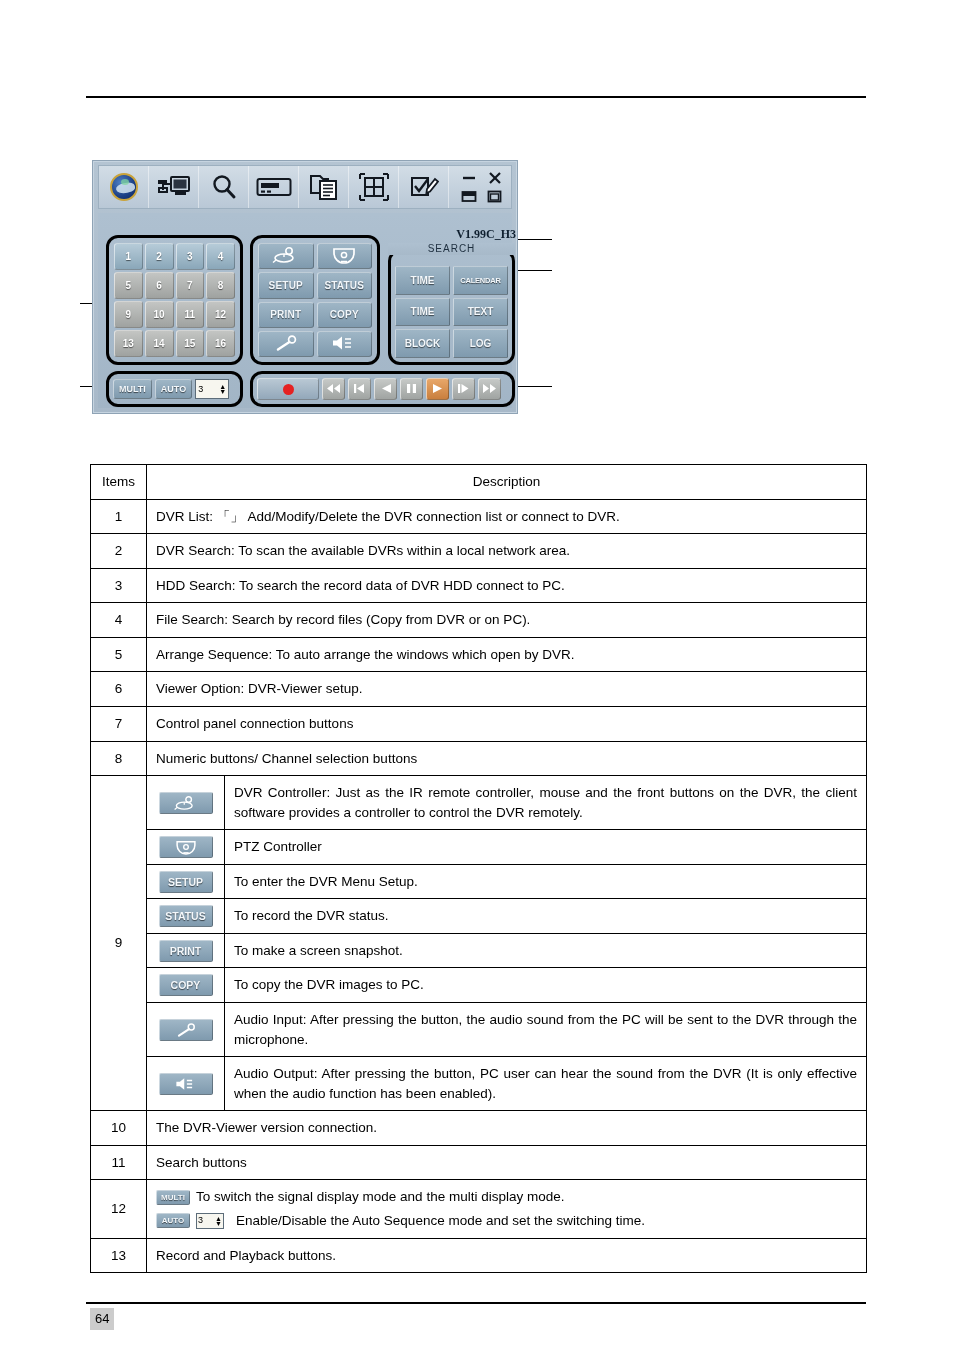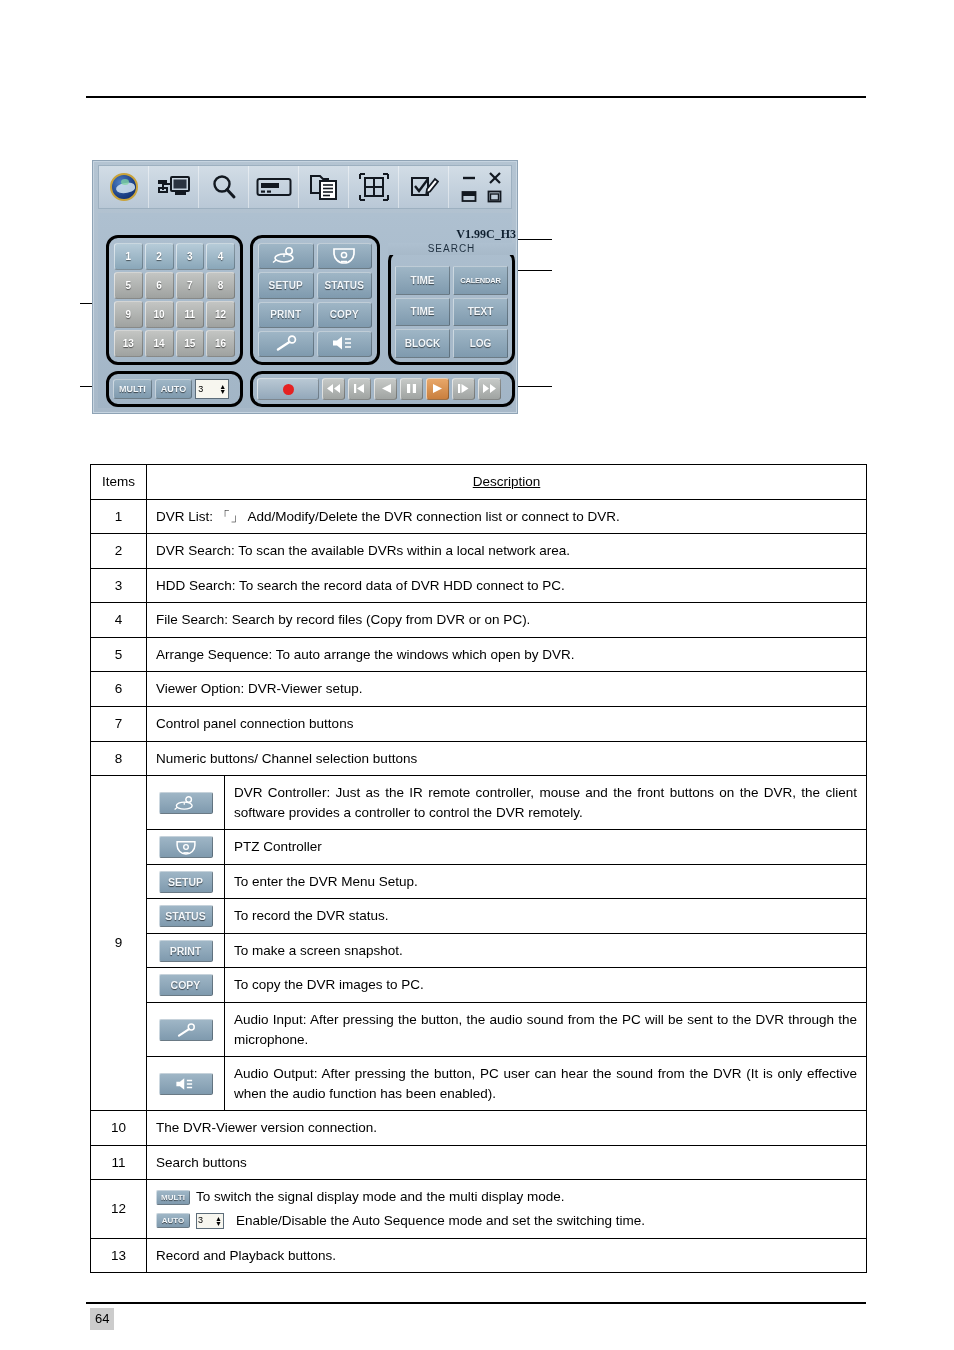--- a/index.html
+++ b/index.html
@@ -220,21 +220,21 @@
     border:1px solid #000;
     padding:7px 9px;
     vertical-align:middle;
     font-weight:normal;
     text-align:left;
     line-height:1.45;
   }
   .desc-table .col-item {
     width:56px; text-align:center; vertical-align:middle;
   }
-  .desc-table .hdr-desc { text-align:center;text-decoration:underline; }
+  .desc-table .hdr-desc { text-align:center; }
   .desc-table .col-icon {
     width:78px; text-align:center; padding:4px 2px; vertical-align:middle;
   }
   .desc-table td.just { text-align:justify; text-align-last:left; }
 
   
   .chip {
     display:inline-block;
     border-radius:2px;
     background:linear-gradient(180deg,#9fb6c6 0%,#7f9aae 100%);

